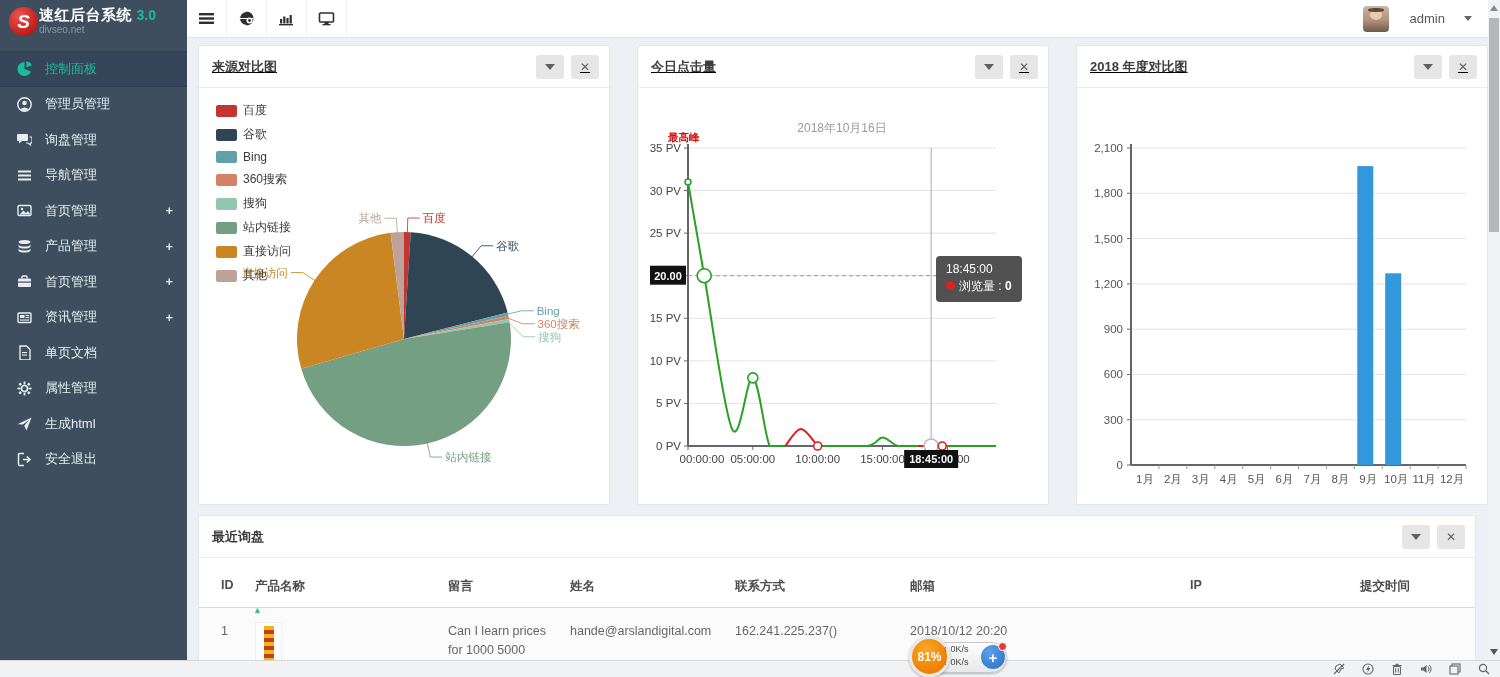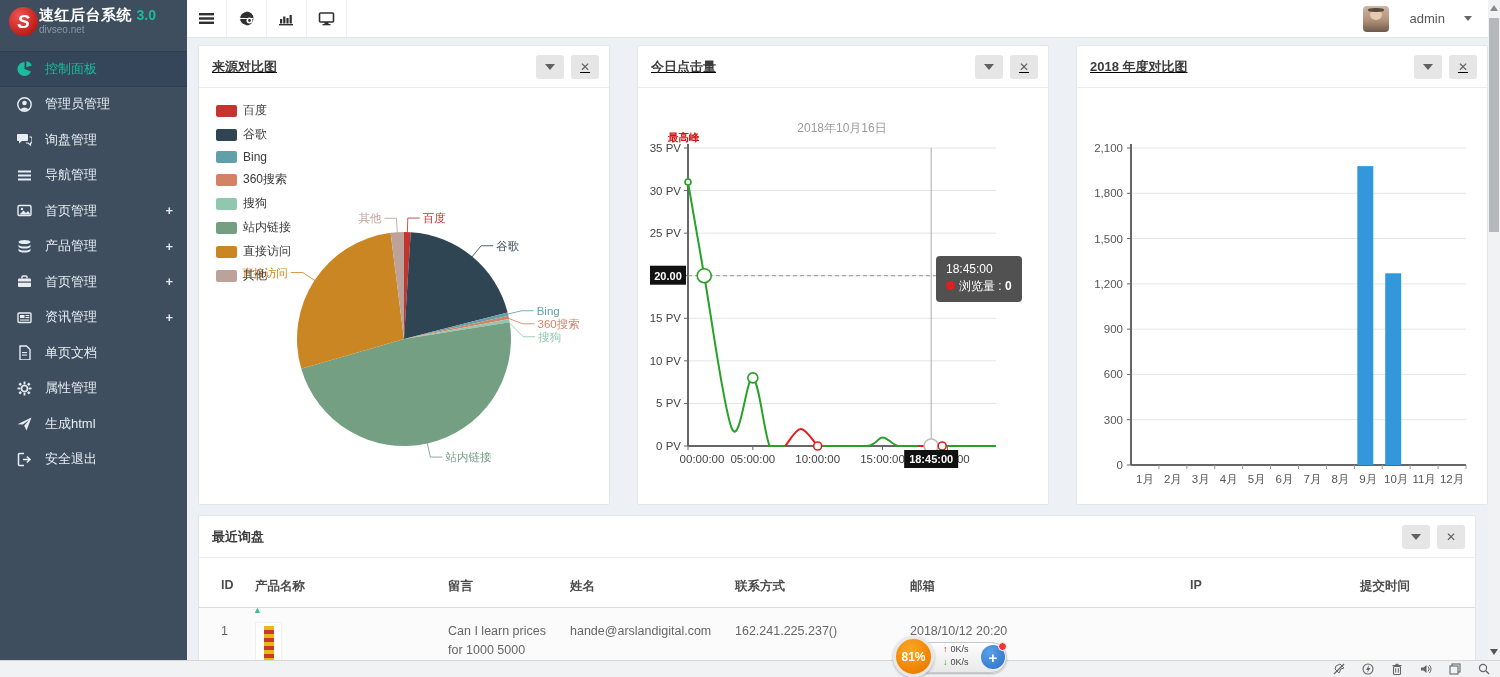--- a/index.html
+++ b/index.html
@@ -70,21 +70,21 @@
   .bottombar svg { width:12px; height:12px; }
 
   .scrollbar { position:absolute; right:0; top:0; width:12px; height:660px; background:#f1f2f3; z-index:21; }
   .sb-up, .sb-down { position:absolute; left:2px; width:8px; height:8px; }
   .sb-up { top:5px; border-left:4px solid transparent; border-right:4px solid transparent; border-bottom:6px solid #8a8a8a; width:0; height:0; }
   .sb-down { bottom:5px; border-left:4px solid transparent; border-right:4px solid transparent; border-top:6px solid #555; width:0; height:0; }
   .sb-thumb { position:absolute; left:1px; top:18px; width:10px; height:214px; background:#b4b8bb; cursor:pointer; }
 
   .dl-widget { position:absolute; left:893px; top:636px; z-index:30; width:116px; height:41px; cursor:pointer; }
   .dl-pill { position:absolute; left:22px; top:6px; width:92px; height:31px; background:linear-gradient(180deg,#fdfdfd,#e9e9e9); border:1px solid #c9c9c9; border-radius:16px; box-shadow:0 1px 2px rgba(0,0,0,.25); }
-  .dl-circle { position:absolute; left:0; top:0; width:41px; height:41px; border-radius:50%; background:radial-gradient(circle at 40% 30%, #f9a825, #ef7d00 75%); border:3px solid #e8e8e8; box-shadow:0 1px 3px rgba(0,0,0,.3); color:#fff; font-size:12px; font-weight:bold; display:flex; align-items:center; justify-content:center; }
+  .dl-circle { position:absolute; left:16px; top:0; width:41px; height:41px; border-radius:50%; background:radial-gradient(circle at 40% 30%, #f9a825, #ef7d00 75%); border:3px solid #e8e8e8; box-shadow:0 1px 3px rgba(0,0,0,.3); color:#fff; font-size:12px; font-weight:bold; display:flex; align-items:center; justify-content:center; }
   .dl-speeds { position:absolute; left:50px; top:7px; font-size:9px; color:#444; line-height:13px; }
   .dl-speeds .up { color:#d22; margin-right:3px; } .dl-speeds .dn { color:#2a2; margin-right:3px; }
   .dl-plus { position:absolute; right:4px; top:9px; width:24px; height:24px; border-radius:50%; background:radial-gradient(circle at 35% 30%, #5aa0e8, #2a6fc5); color:#fff; font-size:15px; font-weight:bold; display:flex; align-items:center; justify-content:center; }
   .dl-reddot { position:absolute; right:2px; top:6px; width:9px; height:9px; border-radius:50%; background:#e33; border:1px solid #fff; }
 
   svg text { font-family:"Liberation Sans","DejaVu Sans",sans-serif; }
 </style>
 </head>
 <body>
 

